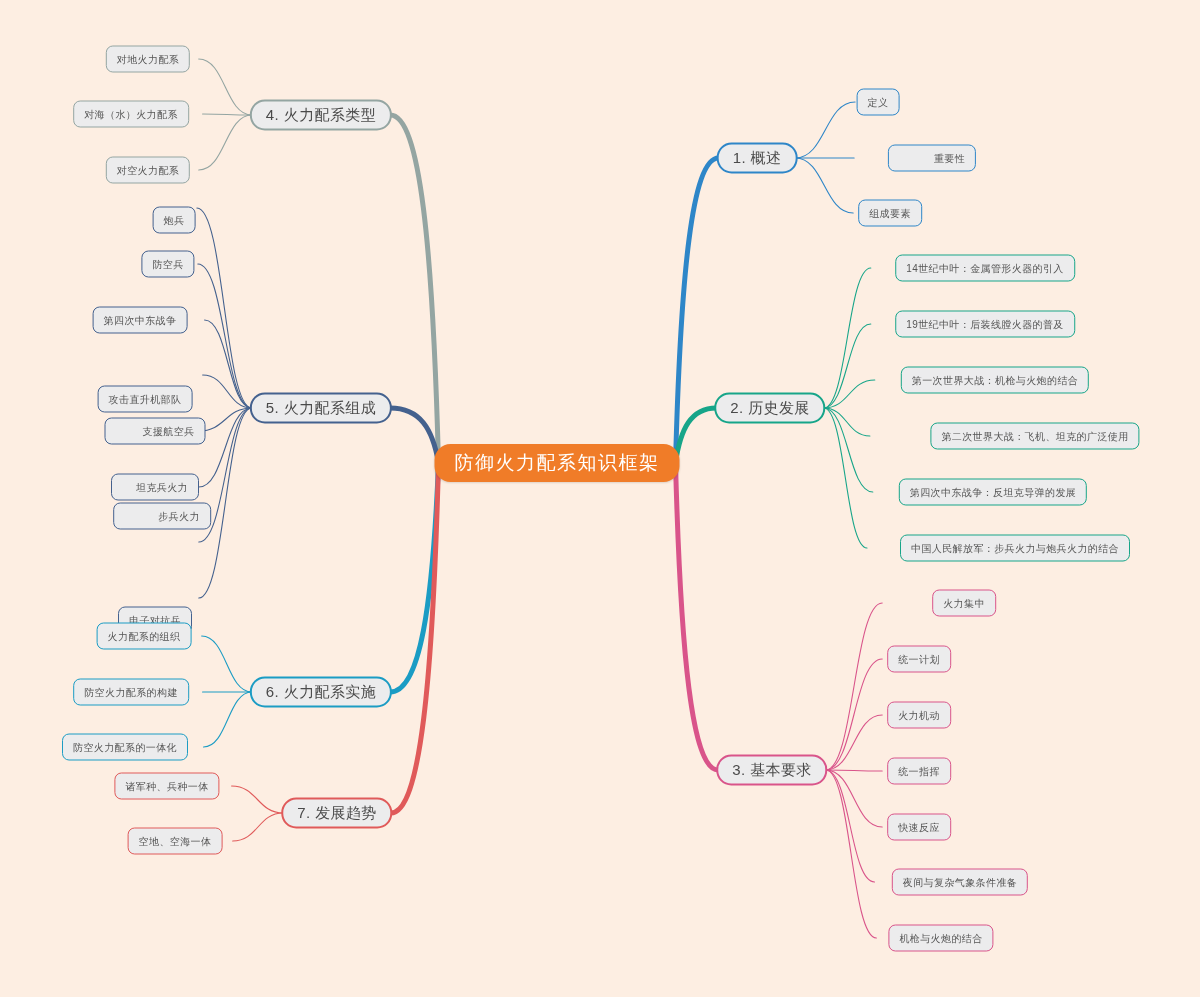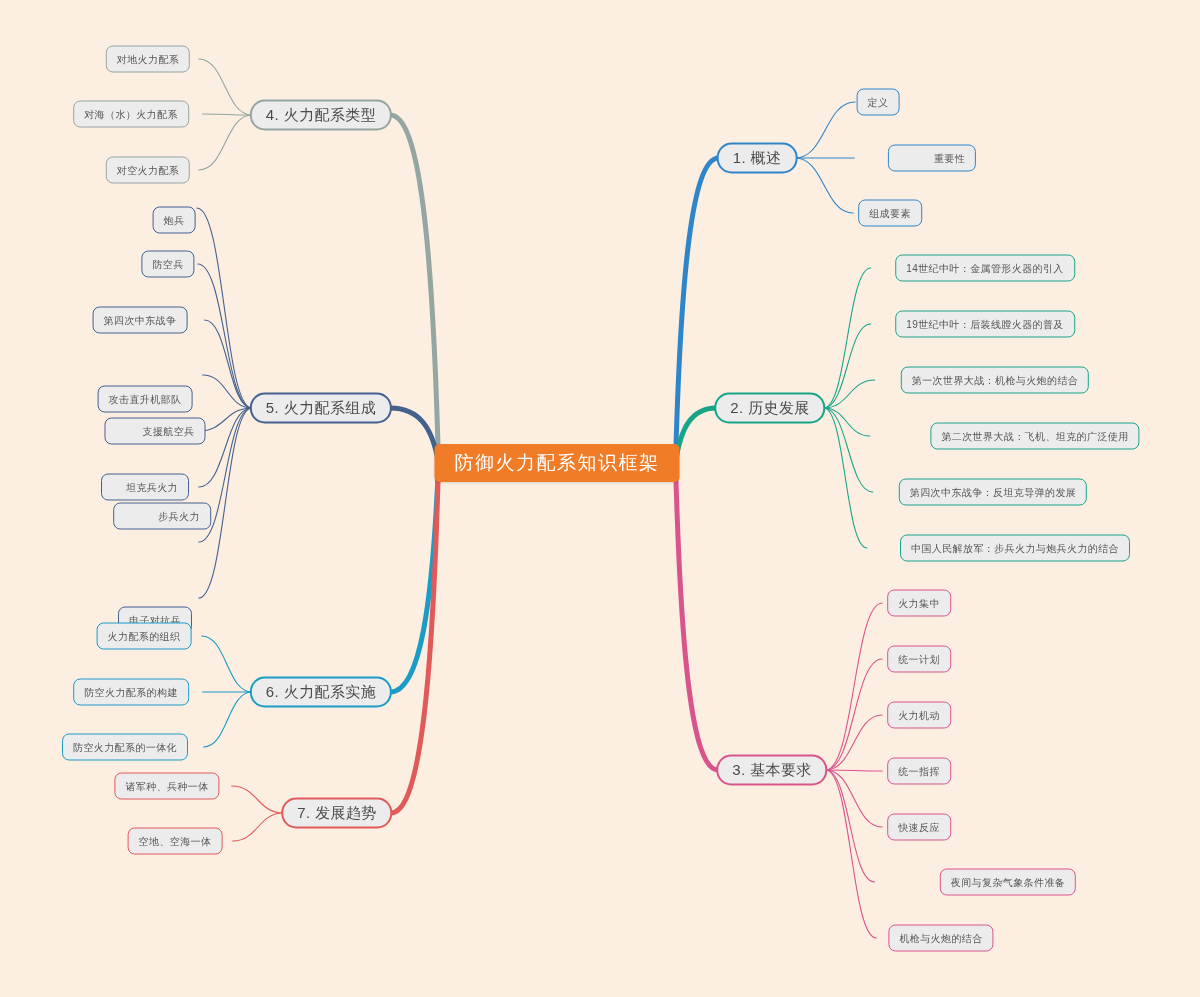--- a/index.html
+++ b/index.html
@@ -47,21 +47,21 @@
     color: #4a4a4a;
     padding: 12px 14px;
   }
   .node.root {
     background: #f07c28;
     border: none;
     color: #ffffff;
     font-size: 19px;
     font-weight: normal;
     height: 38px;
-    border-radius: 5px;
+    border-radius: 16px;
     padding: 0 20px;
     letter-spacing: 1.5px;
     box-shadow: 0 1px 2px rgba(0,0,0,0.12);
   }
 </style>
 </head>
 <body>
 
 <div id="canvas" style="background: rgb(253, 238, 226);">
   <svg id="edges" viewBox="0 0 1200 997" xmlns="http://www.w3.org/2000/svg">
@@ -112,38 +112,38 @@
       <div class="node " style="left: 932px; top: 158px; border-color: rgb(46, 134, 200); padding-left: 45px;">重要性</div>
       <div class="node " style="left: 890px; top: 213px; border-color: rgb(46, 134, 200);">组成要素</div>
       <div class="node lvl1" style="left: 770px; top: 408px; border-color: rgb(23, 165, 137);">2. 历史发展</div>
       <div class="node " style="left: 985px; top: 268px; border-color: rgb(23, 165, 137);">14世纪中叶：金属管形火器的引入</div>
       <div class="node " style="left: 985px; top: 324px; border-color: rgb(23, 165, 137);">19世纪中叶：后装线膛火器的普及</div>
       <div class="node " style="left: 995px; top: 380px; border-color: rgb(23, 165, 137);">第一次世界大战：机枪与火炮的结合</div>
       <div class="node " style="left: 1004px; top: 436px; border-color: rgb(23, 165, 137); margin-left: 31px;">第二次世界大战：飞机、坦克的广泛使用</div>
       <div class="node " style="left: 993px; top: 492px; border-color: rgb(23, 165, 137);">第四次中东战争：反坦克导弹的发展</div>
       <div class="node " style="left: 1015px; top: 548px; border-color: rgb(23, 165, 137);">中国人民解放军：步兵火力与炮兵火力的结合</div>
       <div class="node lvl1" style="left: 772px; top: 770px; border-color: rgb(217, 84, 138);">3. 基本要求</div>
-      <div class="node " style="left: 919px; top: 603px; border-color: rgb(217, 84, 138);">火力集中</div>
+      <div class="node " style="left: 964px; top: 603px; border-color: rgb(217, 84, 138);">火力集中</div>
       <div class="node " style="left: 919px; top: 659px; border-color: rgb(217, 84, 138);">统一计划</div>
       <div class="node " style="left: 919px; top: 715px; border-color: rgb(217, 84, 138);">火力机动</div>
       <div class="node " style="left: 919px; top: 771px; border-color: rgb(217, 84, 138);">统一指挥</div>
       <div class="node " style="left: 919px; top: 827px; border-color: rgb(217, 84, 138);">快速反应</div>
-      <div class="node " style="left: 960px; top: 882px; border-color: rgb(217, 84, 138); margin-left: 48px;">夜间与复杂气象条件准备</div>
+      <div class="node " style="left: 960px; top: 882px; border-color: rgb(217, 84, 138);">夜间与复杂气象条件准备</div>
       <div class="node " style="left: 941px; top: 938px; border-color: rgb(217, 84, 138);">机枪与火炮的结合</div>
       <div class="node lvl1" style="left: 321px; top: 115px; border-color: rgb(148, 165, 162);">4. 火力配系类型</div>
       <div class="node " style="left: 148px; top: 59px; border-color: rgb(148, 165, 162);">对地火力配系</div>
       <div class="node " style="left: 131px; top: 114px; border-color: rgb(148, 165, 162);">对海（水）火力配系</div>
       <div class="node " style="left: 148px; top: 170px; border-color: rgb(148, 165, 162);">对空火力配系</div>
       <div class="node lvl1" style="left: 321px; top: 408px; border-color: rgb(68, 97, 142);">5. 火力配系组成</div>
       <div class="node " style="left: 174px; top: 220px; border-color: rgb(68, 97, 142);">炮兵</div>
       <div class="node " style="left: 168px; top: 264px; border-color: rgb(68, 97, 142);">防空兵</div>
       <div class="node " style="left: 140px; top: 320px; border-color: rgb(68, 97, 142);">第四次中东战争</div>
       <div class="node " style="left: 145px; top: 375px; border-color: rgb(68, 97, 142); margin-top: 24px;">攻击直升机部队</div>
       <div class="node " style="left: 155px; top: 431px; border-color: rgb(68, 97, 142); padding-left: 37px;">支援航空兵</div>
-      <div class="node " style="left: 145px; top: 487px; border-color: rgb(68, 97, 142); padding-left: 24px;">坦克兵火力</div>
+      <div class="node " style="left: 155px; top: 487px; border-color: rgb(68, 97, 142); padding-left: 24px;">坦克兵火力</div>
       <div class="node " style="left: 162px; top: 516px; border-color: rgb(68, 97, 142); padding-left: 44px;">步兵火力</div>
       <div class="node " style="left: 155px; top: 620px; border-color: rgb(68, 97, 142);">电子对抗兵</div>
       <div class="node lvl1" style="left: 321px; top: 692px; border-color: rgb(27, 156, 196);">6. 火力配系实施</div>
       <div class="node " style="left: 144px; top: 636px; border-color: rgb(27, 156, 196);">火力配系的组织</div>
       <div class="node " style="left: 131px; top: 692px; border-color: rgb(27, 156, 196);">防空火力配系的构建</div>
       <div class="node " style="left: 125px; top: 747px; border-color: rgb(27, 156, 196);">防空火力配系的一体化</div>
       <div class="node lvl1" style="left: 337px; top: 813px; border-color: rgb(224, 90, 90);">7. 发展趋势</div>
       <div class="node " style="left: 167px; top: 786px; border-color: rgb(224, 90, 90);">诸军种、兵种一体</div>
       <div class="node " style="left: 175px; top: 841px; border-color: rgb(224, 90, 90);">空地、空海一体</div>
     </div>

